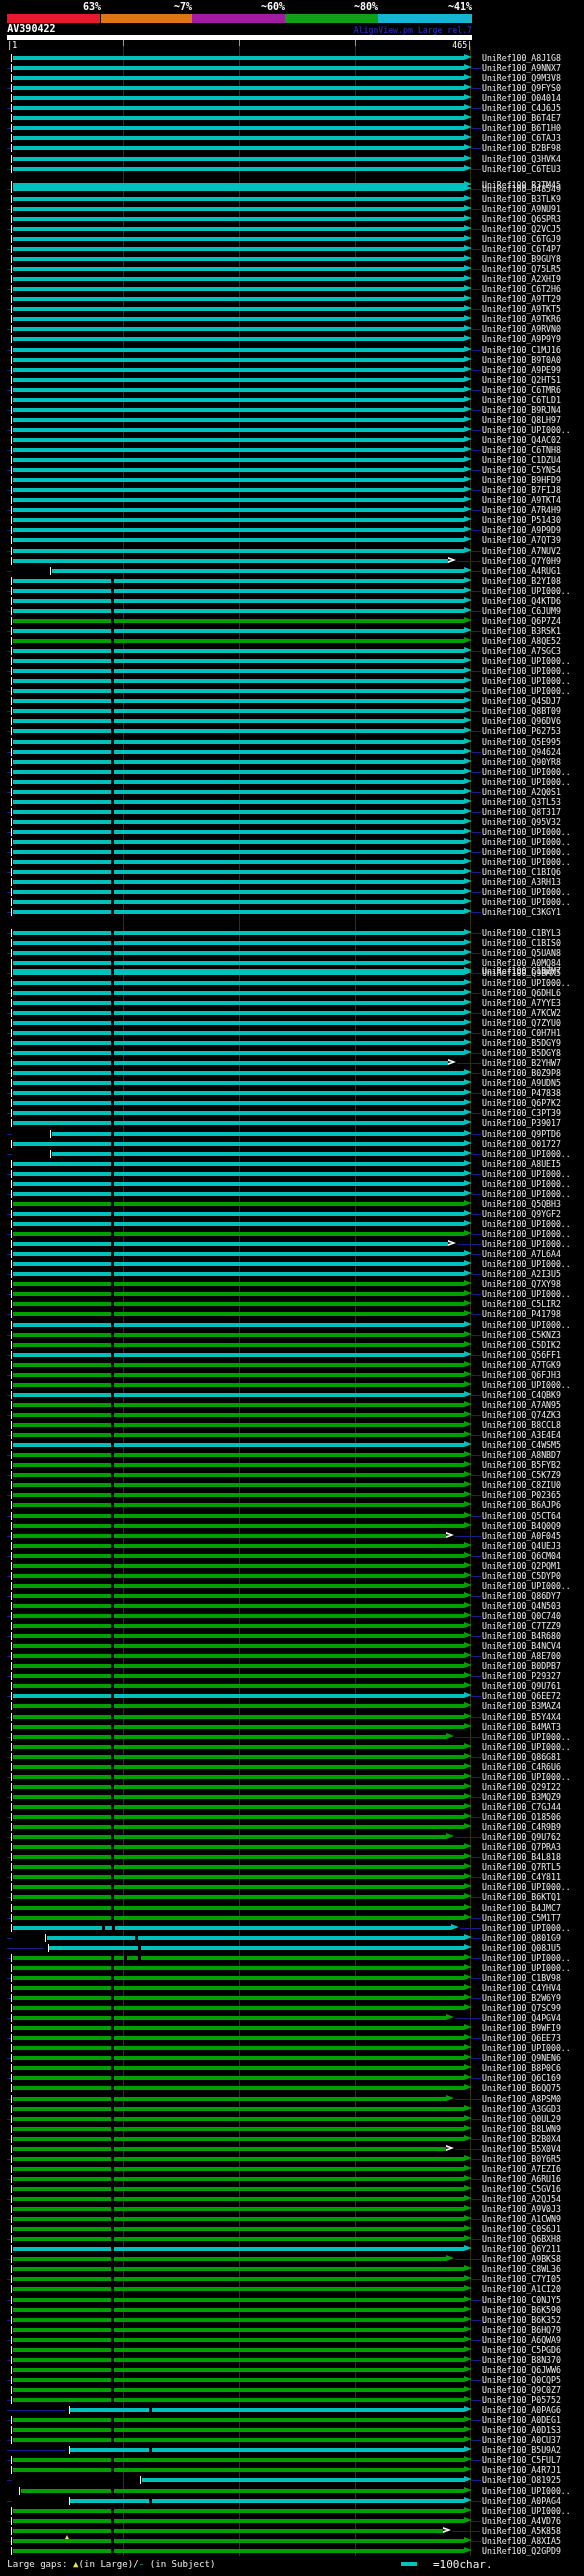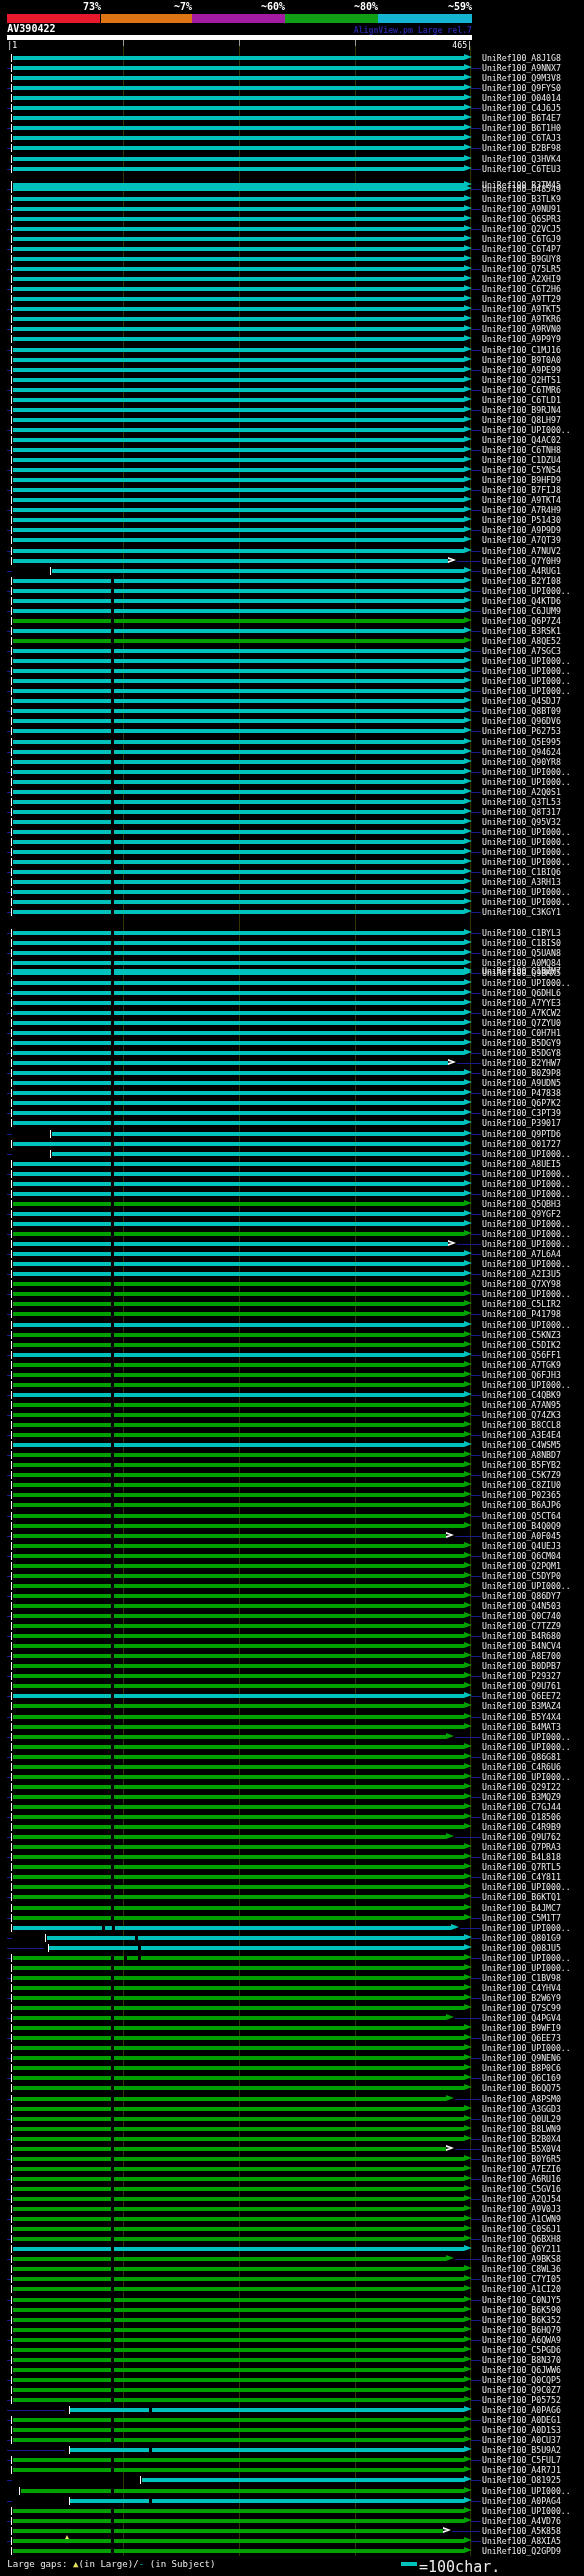--- a/index.html
+++ b/index.html
@@ -25,38 +25,38 @@
   .gap{position:absolute;top:1.8px;width:2.7px;height:6.4px;background:#000;}
   .arrow{position:absolute;top:0.9px;width:0;height:0;
        border-top:3.7px solid transparent;border-bottom:3.7px solid transparent;}
   .tri{position:absolute;top:-0.9px;width:0;height:0;
        border-left:2.7px solid transparent;border-right:2.7px solid transparent;
        border-bottom:4.6px solid #E8E060;}
   .hit-label{position:absolute;left:482px;top:0px;color:#EDEDED;font-size:8.2px;line-height:10px;white-space:pre;}
   #legend{position:absolute;left:7.3px;top:2558px;color:#EDEDED;font-size:9.1px;line-height:12px;}
   #legend .y{color:#E8E060;} #legend .cy{color:#00C2BC;}
   #legend-swatch{position:absolute;left:401px;top:2562px;width:16.4px;height:3.7px;background:#00C2BC;}
-  #legend-unit{position:absolute;left:419px;top:2558px;color:#EDEDED;font-size:15px;}
+  #legend-unit{position:absolute;left:433px;top:2558px;color:#EDEDED;font-size:11px;}
 </style>
 </head>
 <body>
 
 <div id="stage">
 
   <div id="scalebar">
       <div class="scale-seg" style="left: 7.3px; width: 93px; background: rgb(232, 25, 45);"></div>
-      <div class="scale-label" style="left: 37px;">73%</div>
+      <div class="scale-label" style="left: 37px;">63%</div>
       <div class="scale-seg" style="left: 101px; width: 91px; background: rgb(221, 117, 20);"></div>
       <div class="scale-label" style="left: 128px;">~7%</div>
       <div class="scale-seg" style="left: 192px; width: 93px; background: rgb(162, 27, 162);"></div>
       <div class="scale-label" style="left: 221px;">~60%</div>
       <div class="scale-seg" style="left: 285px; width: 93px; background: rgb(15, 160, 23);"></div>
       <div class="scale-label" style="left: 314px;">~80%</div>
       <div class="scale-seg" style="left: 378px; width: 94px; background: rgb(20, 180, 210);"></div>
-      <div class="scale-label" style="left: 408px;">~59%</div>
+      <div class="scale-label" style="left: 408px;">~41%</div>
     </div>
 
   <div id="query-id">AV390422</div>
   <div id="watermark">AlignView.pm Large rel.7</div>
 
   <div id="ruler-bar"></div>
   <div id="ruler-start">|1</div>
   <div id="ruler-end">465|</div>
 
   <div id="plot">

